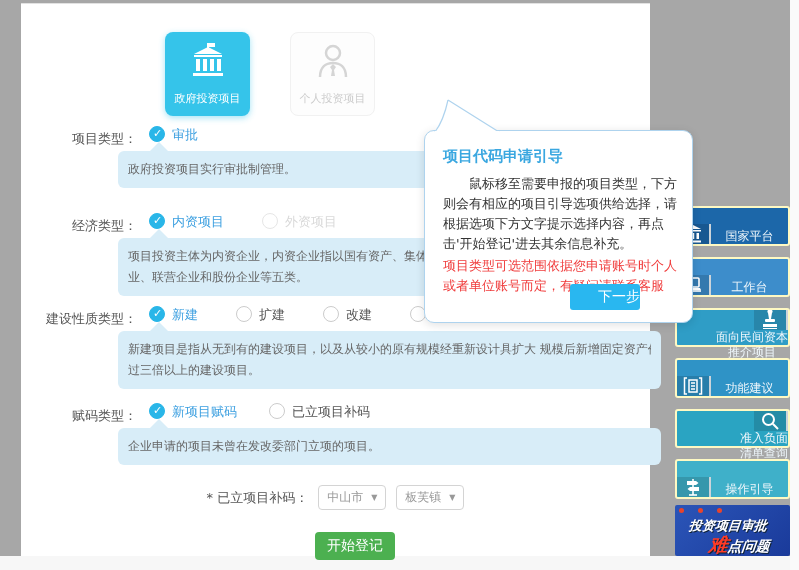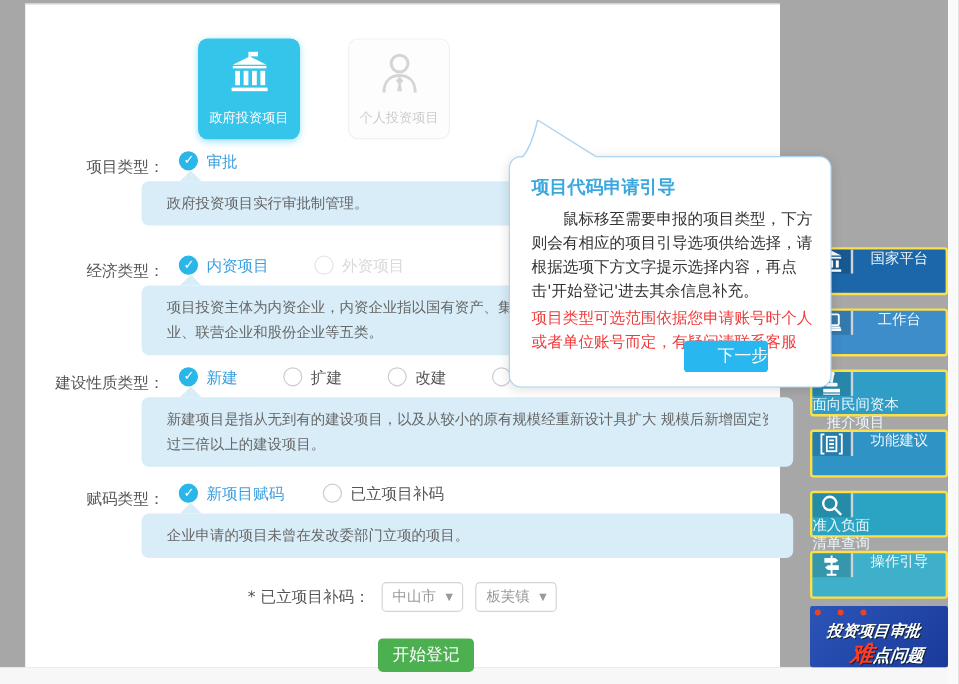--- a/index.html
+++ b/index.html
@@ -27,21 +27,21 @@
   .opts { position:absolute; left:128px; display:flex; align-items:center; }
   .opt { display:flex; align-items:flex-start; margin-right:38px; cursor:pointer; }
   .radio { width:16px; height:16px; border-radius:50%; border:1px solid #ccc; background:#fff; position:relative; flex:0 0 16px; }
   .opt.checked .radio { background:#29b6e8; border-color:#29b6e8; }
   .opt.checked .radio::after { content:"✓"; position:absolute; left:3px; top:0px; color:#fff; font-size:11px; font-weight:bold; }
   .opt.disabled .radio { border-color:#e6e6e6; }
   .opt-label { margin-left:7px; font-size:13px; color:#555; }
   .opt.checked .opt-label { color:#3b9fe0; }
   .opt.disabled .opt-label { color:#d9d9d9; }
 
-  .tip { position:absolute; left:97px; width:543px; background:#d8edf8; border-radius:6px; padding:8px 21px; font-size:12px; color:#666; line-height:21px; }
+  .tip { position:absolute; left:97px; width:543px; background:#d8edf8; border-radius:6px; padding:8px 10px; font-size:12px; color:#666; line-height:21px; }
   .tip::before { content:""; position:absolute; top:-9px; left:32px; border-left:9px solid transparent; border-right:9px solid transparent; border-bottom:9px solid #d8edf8; }
   .tip-line { white-space:nowrap; overflow:hidden; }
 
   
   .region-row { position:absolute; left:0; top:481px; width:629px; display:flex; justify-content:center; align-items:center; gap:10px; }
   .region-label { font-size:13px; color:#555; }
   .select { height:25px; border:1px solid #d4d4d4; border-radius:4px; background:#fff; display:flex; align-items:center; padding:0 8px; gap:8px; cursor:pointer; }
   .select .val { font-size:12px; color:#999; }
   .select .caret { font-size:8px; color:#999; }
   .submit-btn { position:absolute; left:294px; top:528px; width:80px; height:28px; background:#4cb050; border:none; border-radius:4px; color:#fff; font-size:14px; cursor:pointer; font-family:inherit; }
@@ -49,21 +49,21 @@
   
   .tooltip { position:absolute; left:424px; top:130px; width:269px; height:193px; background:#fff; border:1px solid #aed3ee; border-radius:10px; box-shadow:0 2px 10px rgba(0,0,0,.12); z-index:50; padding:16px 14px 0 18px; }
   .tt-tail { position:absolute; left:8px; top:-33px; width:72px; height:35px; }
   .tt-title { font-size:15px; font-weight:bold; color:#3aa7e0; margin-bottom:8px; }
   .tt-body { font-size:13px; color:#333; line-height:20px; text-indent:2em; }
   .tt-warning { font-size:13px; color:#f03b3b; line-height:20px; margin-top:2px; }
   .tt-next { position:absolute; right:52px; bottom:12px; width:70px; height:26px; background:#29b7f0; border:none; border-radius:3px; color:#fff; font-size:14px; cursor:pointer; font-family:inherit;text-align:right; }
 
   
   .sidebar { position:absolute; left:675px; top:206px; width:115px; display:flex; flex-direction:column; gap:11px; z-index:20; }
-  .sb-item { border:2px solid #fde047; border-radius:3px; display:flex; align-items:flex-start; cursor:pointer; }
+  .sb-item { border:2px solid #fef9c3; border-radius:3px; display:flex; align-items:flex-end; cursor:pointer; }
   .sb-icon { width:34px; display:flex; align-items:center; justify-content:center; background:rgba(0,0,0,.14); border-right:2px solid #ccd4da; }
   .sb-label { flex:1; display:flex; align-items:center; justify-content:center; color:#eef6fb; font-size:12px; line-height:15px; text-align:center; white-space:pre-line; }
   .h40 { height:40px; } .h46 { height:39px;flex-direction:column; }
   .c1 { background:#1c67a9; } .c2 { background:#3d8dcb; } .c3 { background:#2f9dc6; }
   .c4 { background:#2f93c6; } .c5 { background:#2aa4c2; } .c6 { background:#3fb0c9; }
 
   
   .banner { position:absolute; left:675px; top:505px; width:115px; height:51px; background:linear-gradient(135deg,#2b55b8,#1a3a9a); border-radius:2px; overflow:hidden; cursor:pointer; z-index:20; }
   .banner-dots { position:absolute; top:3px; left:4px; display:flex; gap:14px; }
   .banner-dots i { width:5px; height:5px; border-radius:50%; background:#e8442c; }

